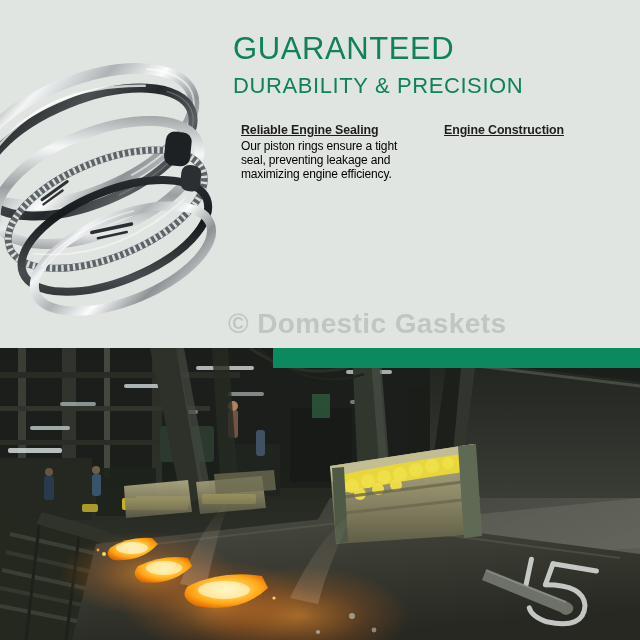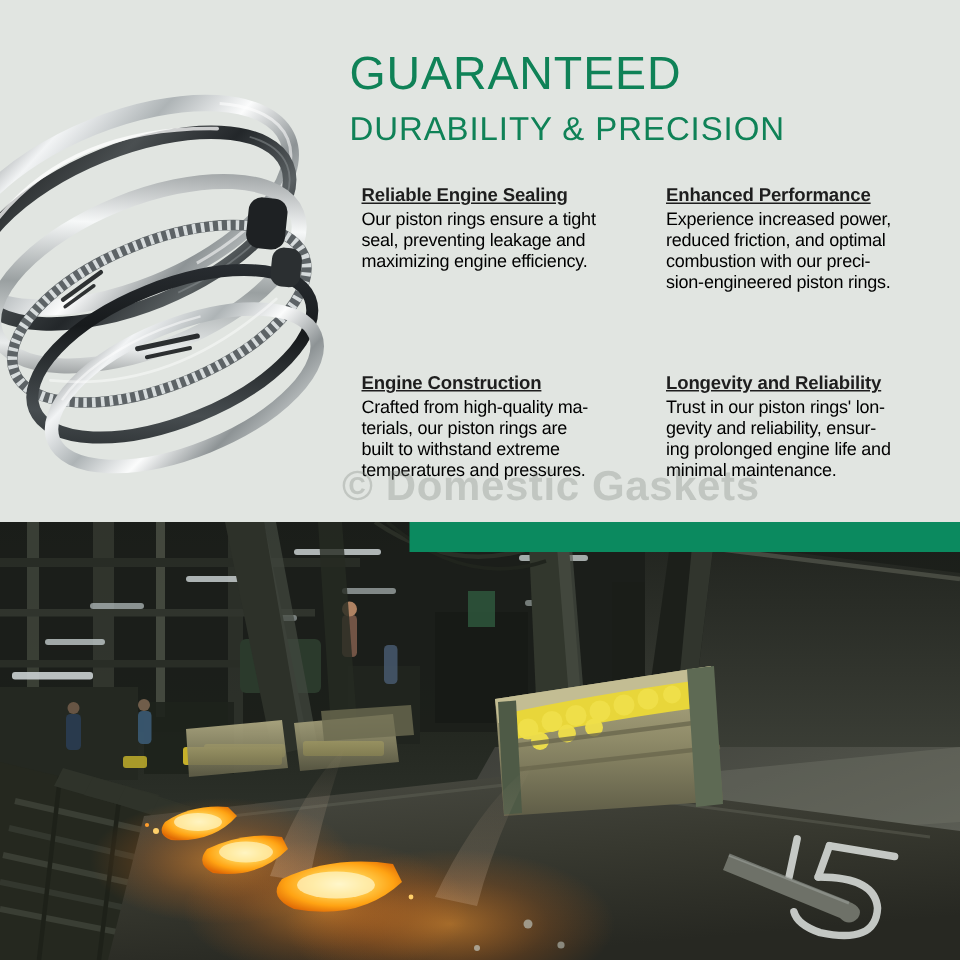--- a/index.html
+++ b/index.html
@@ -203,43 +203,25 @@
 
     <div id="features">
 
       <div class="feature">
         <div class="feature-title">Reliable Engine Sealing</div>
         <div class="feature-body">Our piston rings ensure a tight
 seal, preventing leakage and
 maximizing engine efficiency.</div>
       </div>
 
-      <div class="feature">
-        <div class="feature-title">Enhanced Performance</div>
-        <div class="feature-body">Experience increased power,
-reduced friction, and optimal
-combustion with our preci-
-sion-engineered piston rings.</div>
-      </div>
 
       <div class="feature">
         <div class="feature-title">Engine Construction</div>
-        <div class="feature-body">Crafted from high-quality ma-
-terials, our piston rings are
-built to withstand extreme
-temperatures and pressures.</div>
       </div>
 
-      <div class="feature">
-        <div class="feature-title">Longevity and Reliability</div>
-        <div class="feature-body">Trust in our piston rings' lon-
-gevity and reliability, ensur-
-ing prolonged engine life and
-minimal maintenance.</div>
-      </div>
 
     </div>
 
     <div id="watermark">© Domestic Gaskets</div>
 
   </div>
 
   <div id="photo">
     <svg viewBox="0 0 640 292" xmlns="http://www.w3.org/2000/svg">
       <defs>

